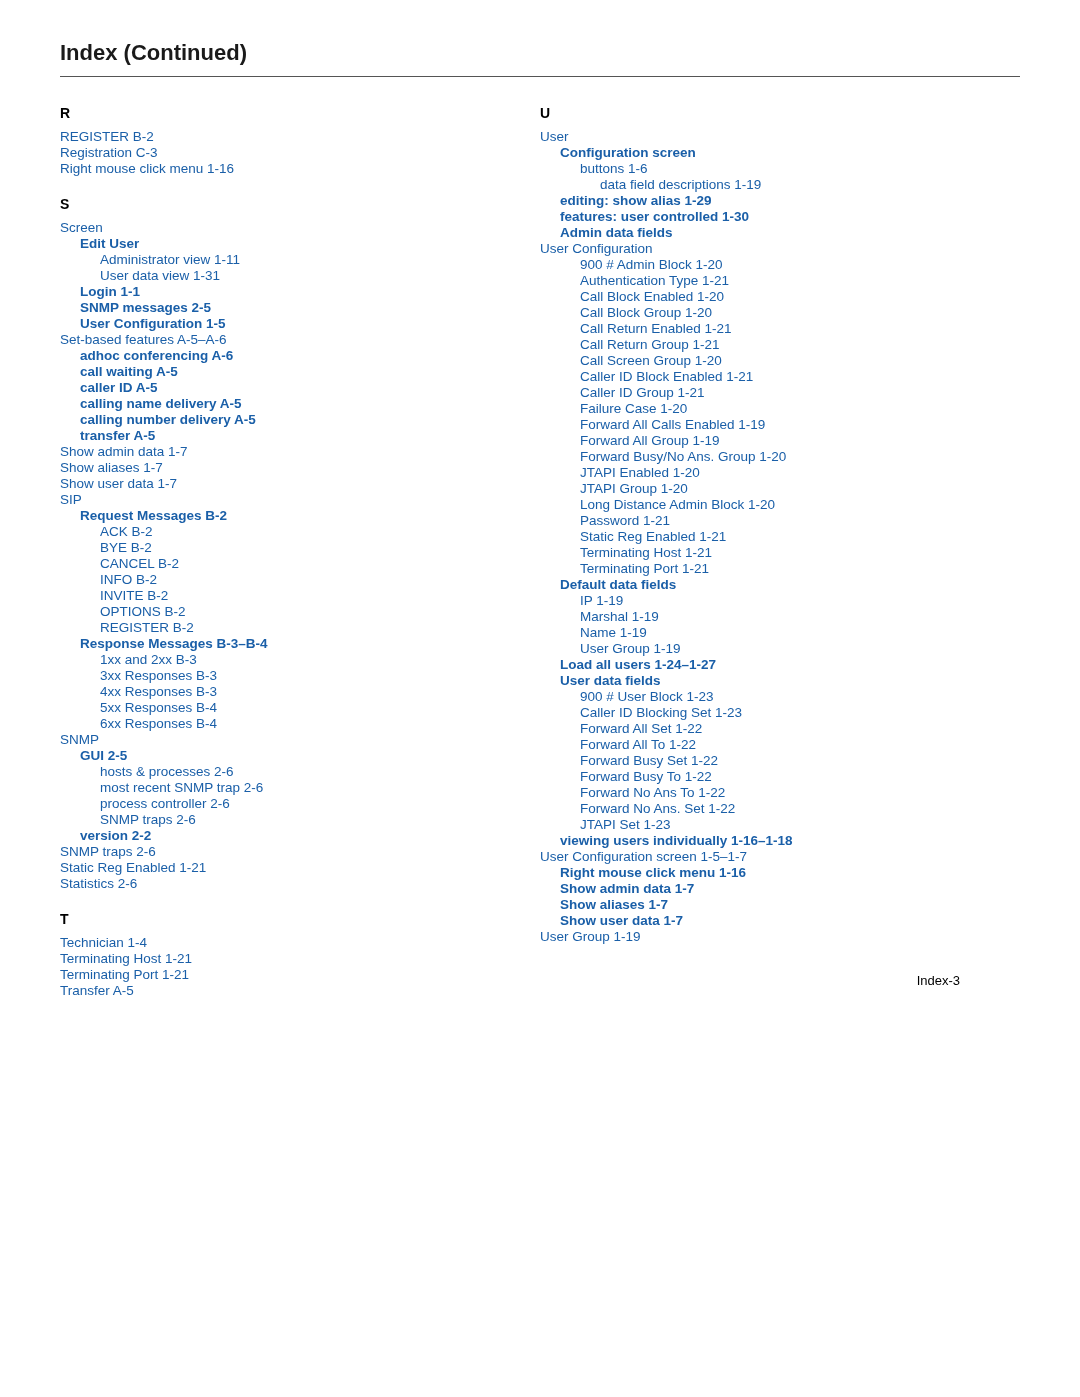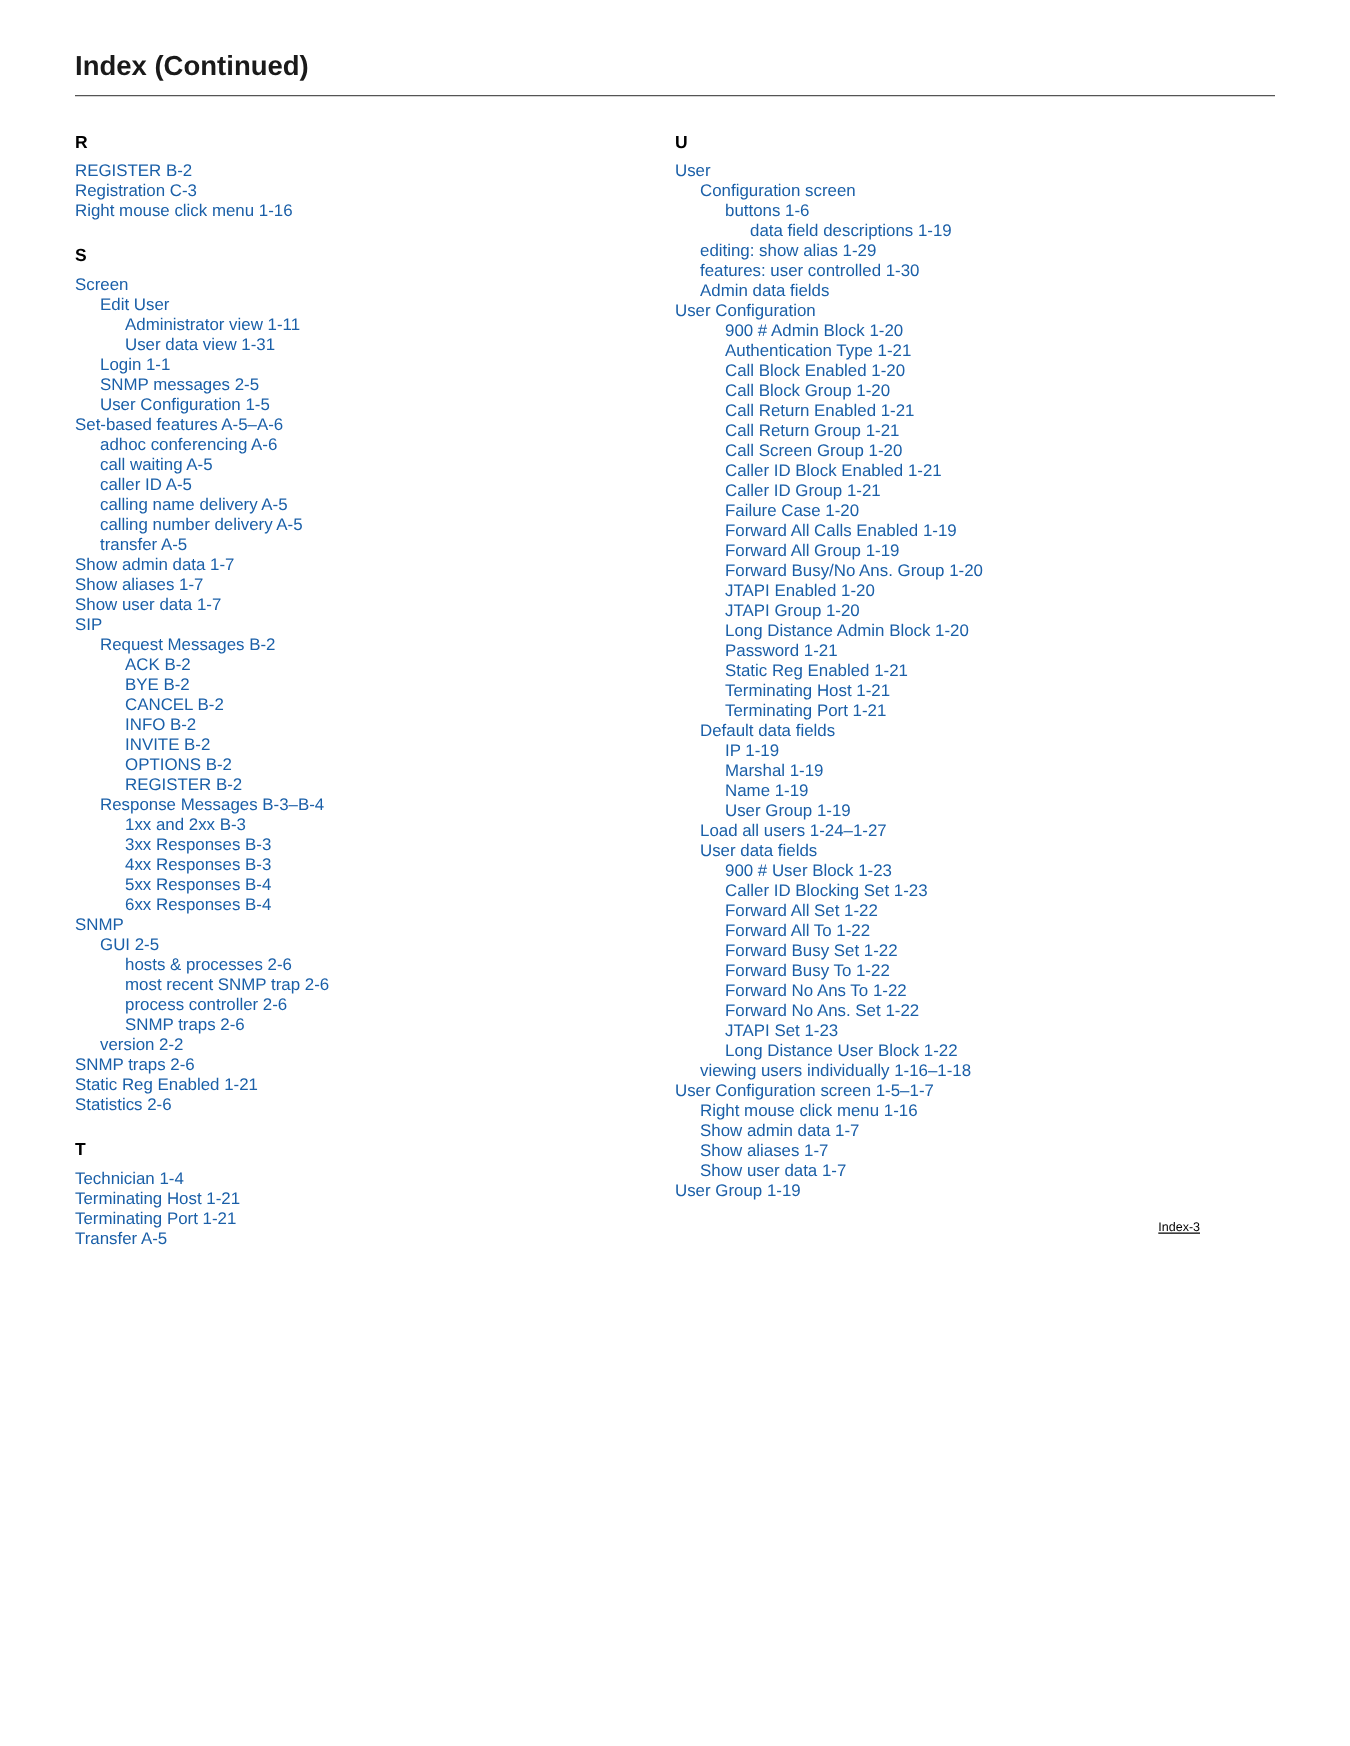--- a/index.html
+++ b/index.html
@@ -35,31 +35,30 @@
       font-size: 14px;
       color: #000;
       margin-bottom: 8px;
       margin-top: 0;
     }
     a, .link {
       color: #1a5fa8;
       text-decoration: none;
     }
     .entry { margin-bottom: 1px; }
-    .indent1 { padding-left: 20px; }
+    .indent1 { padding-left: 20px; font-weight: bold; }
     .indent2 { padding-left: 40px; }
     .indent3 { padding-left: 60px; }
     .section-block { margin-bottom: 20px; }
     .page-num {
       position: absolute;
       bottom: 30px;
       right: 60px;
-      font-size: 10px;
+      font-size: 13px;
       color: #000;
-      text-decoration: underline;
     }
     .page-container { position: relative; }
   </style>
 </head>
 <body>
 
 <div class="page-container">
   <h1>Index (Continued)</h1>
   <hr class="divider">
 
@@ -166,21 +165,20 @@
           <div class="entry indent1"><a class="link" href="#">User data fields</a></div>
           <div class="entry indent2"><a class="link" href="#">900 # User Block  1-23</a></div>
           <div class="entry indent2"><a class="link" href="#">Caller ID Blocking Set  1-23</a></div>
           <div class="entry indent2"><a class="link" href="#">Forward All Set  1-22</a></div>
           <div class="entry indent2"><a class="link" href="#">Forward All To  1-22</a></div>
           <div class="entry indent2"><a class="link" href="#">Forward Busy Set  1-22</a></div>
           <div class="entry indent2"><a class="link" href="#">Forward Busy To  1-22</a></div>
           <div class="entry indent2"><a class="link" href="#">Forward No Ans To  1-22</a></div>
           <div class="entry indent2"><a class="link" href="#">Forward No Ans. Set  1-22</a></div>
           <div class="entry indent2"><a class="link" href="#">JTAPI Set  1-23</a></div>
-          <div class="entry indent2"><a class="link" href="#">Long Distance User Block  1-22</a></div>
           <div class="entry indent1"><a class="link" href="#">viewing users individually  1-16–1-18</a></div>
           <div class="entry"><a class="link" href="#">User Configuration screen  1-5–1-7</a></div>
           <div class="entry indent1"><a class="link" href="#">Right mouse click menu  1-16</a></div>
           <div class="entry indent1"><a class="link" href="#">Show admin data  1-7</a></div>
           <div class="entry indent1"><a class="link" href="#">Show aliases  1-7</a></div>
           <div class="entry indent1"><a class="link" href="#">Show user data  1-7</a></div>
           <div class="entry"><a class="link" href="#">User Group  1-19</a></div>
         </div>
       </div>
   </div>

